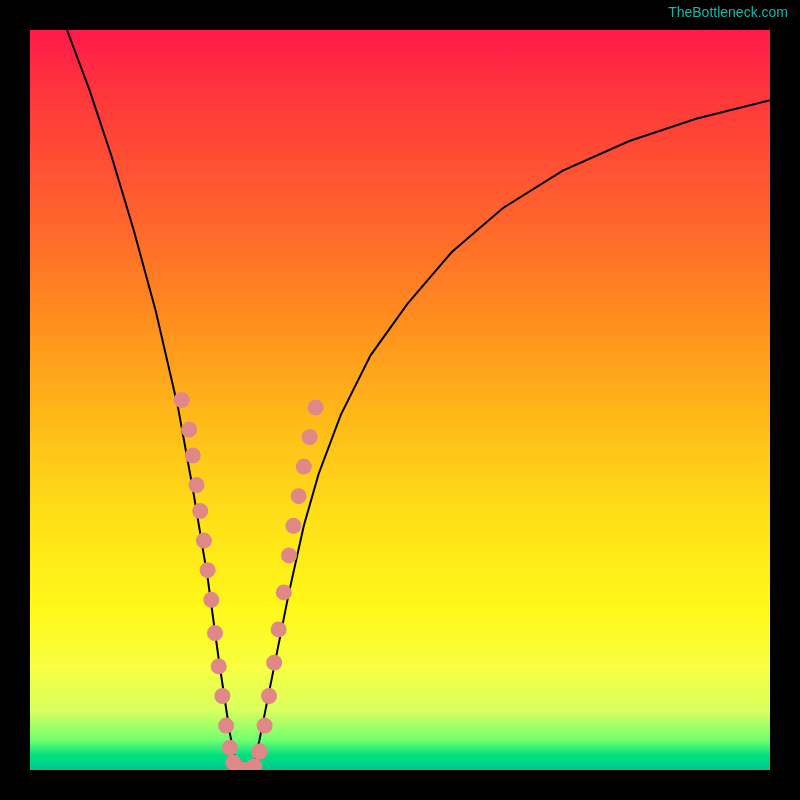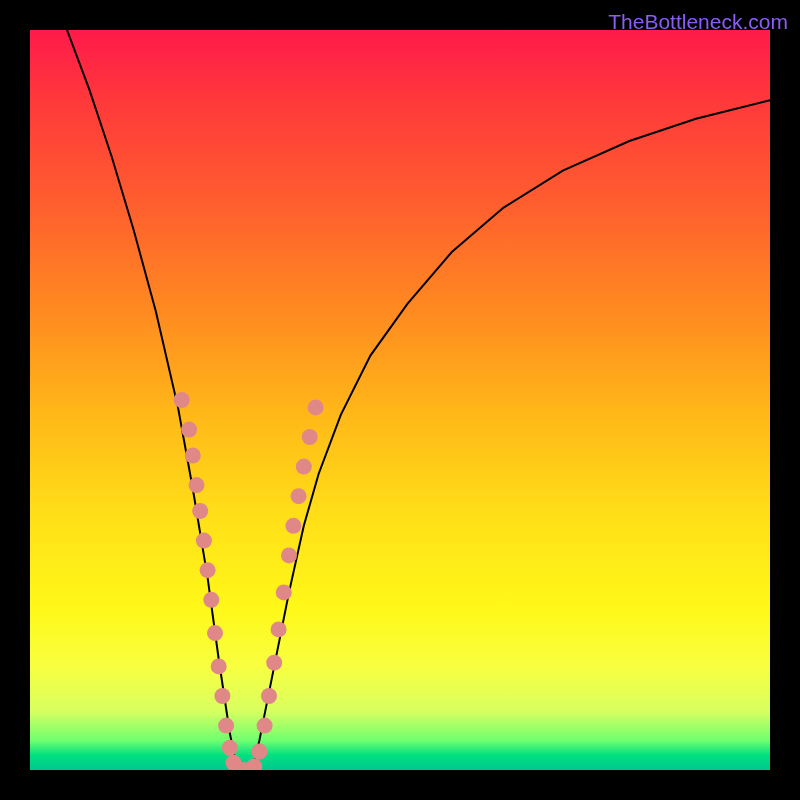--- a/index.html
+++ b/index.html
@@ -6,24 +6,24 @@
   body {
     width: 800px;
     height: 800px;
     background: #000;
     position: relative;
     overflow: hidden;
     font-family: Arial, sans-serif;
   }
   .watermark {
     position: absolute;
-    top: 10px;
+    top: 4px;
     right: 12px;
-    color: #8b5cf6;
-    font-size: 21px;
+    color: #14b8a6;
+    font-size: 14px;
     font-weight: 500;
     z-index: 10;
   }
   .plot-area {
     position: absolute;
     left: 30px;
     top: 30px;
     width: 740px;
     height: 740px;
     background: linear-gradient(to bottom,

